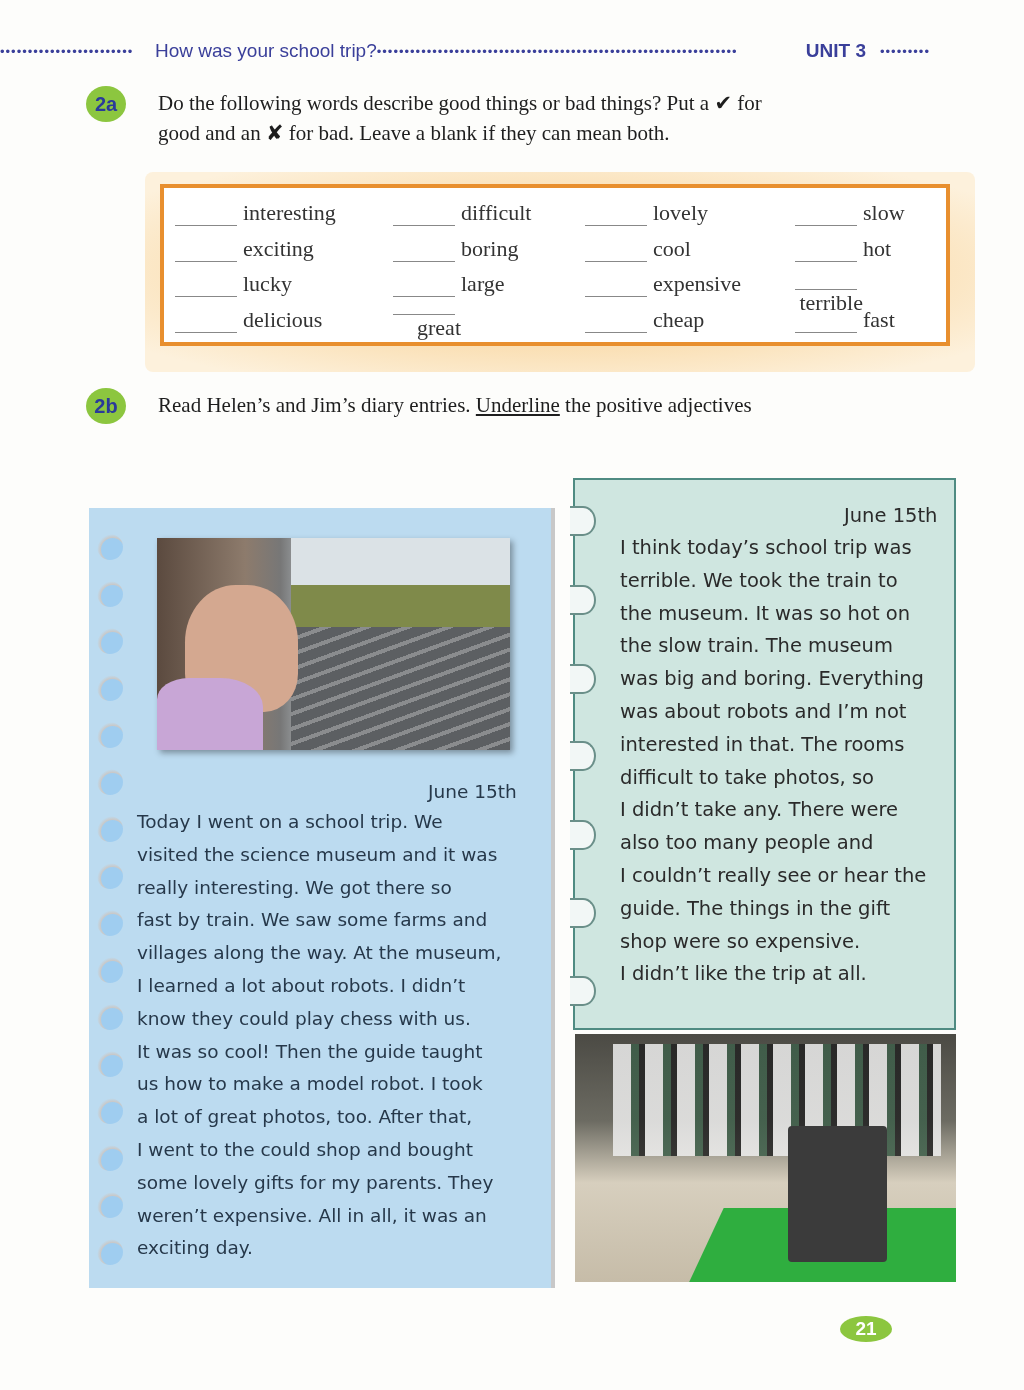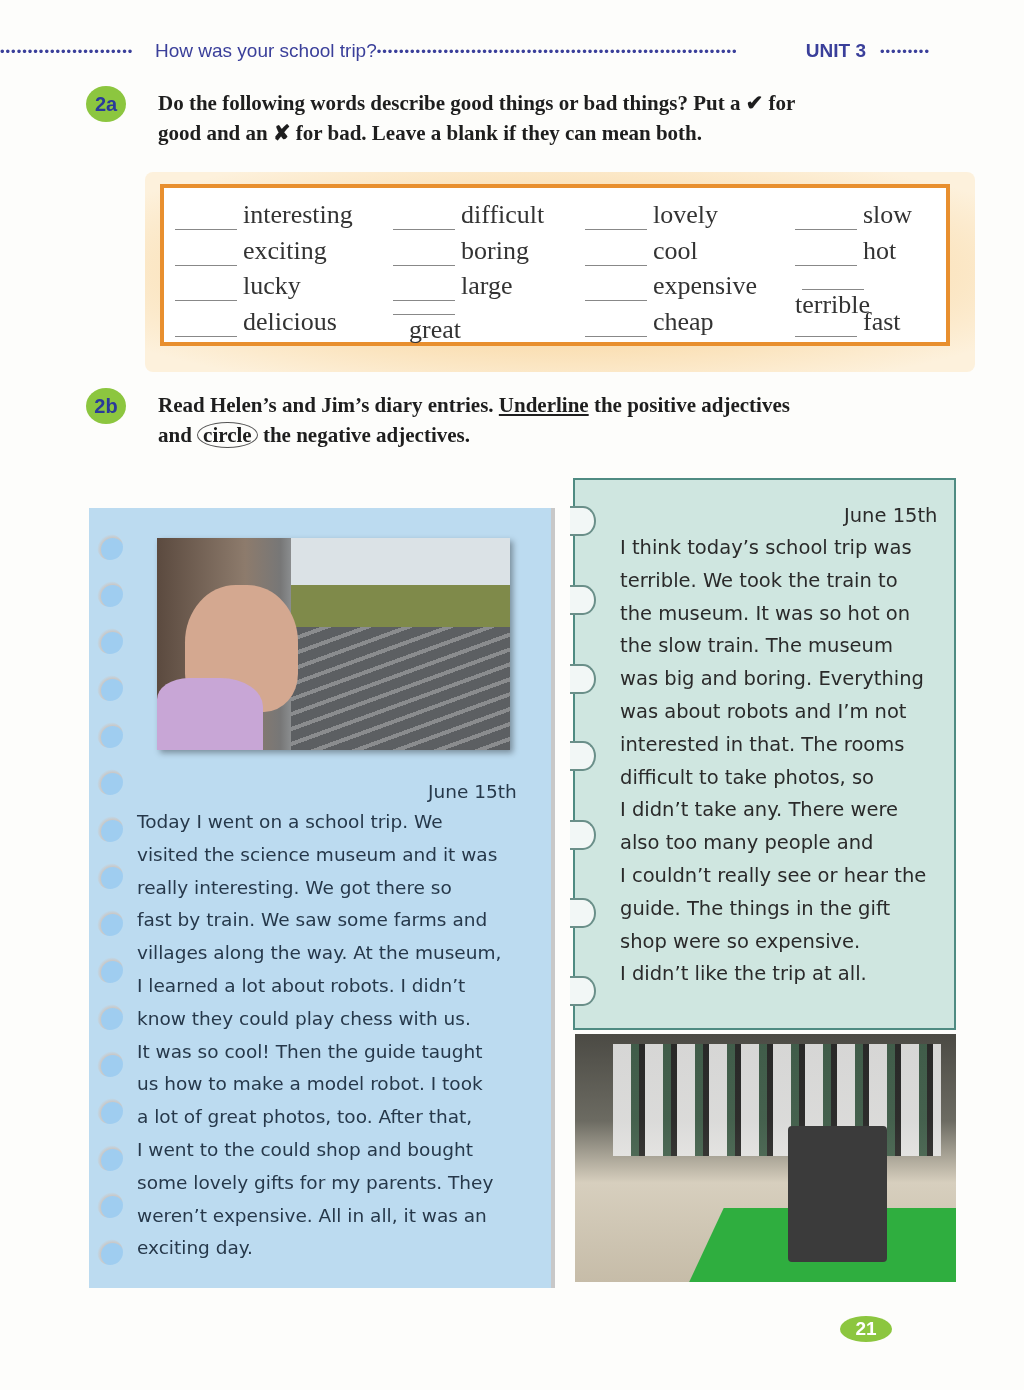--- a/index.html
+++ b/index.html
@@ -20,36 +20,36 @@
   .dots.mid { flex: 1; }
   .dots.right { width: 80px; }
   .unit { font-weight: bold; margin: 0 14px; }
   .badge {
     position: absolute; width: 40px; height: 36px; border-radius: 50%;
     background: #8cc63f; color: #2a3a9a; font-family: "Liberation Sans", sans-serif;
     font-weight: bold; font-size: 20px; display: flex; align-items: center; justify-content: center;
   }
   .instr {
     position: absolute; left: 158px; width: 810px;
-    font-family: "Liberation Serif", serif; font-weight: bold; font-size: 21px; line-height: 30px; color: #1e1e1e;
+    font-family: "Liberation Serif", serif; font-weight: normal; font-size: 21px; line-height: 30px; color: #1e1e1e;
   }
   .underline { text-decoration: underline; }
   .circled { border: 1.5px solid #555; border-radius: 50%; padding: 0 5px; }
   .wordbox-outer {
     position: absolute; left: 145px; top: 172px; width: 830px; height: 200px;
     background: radial-gradient(ellipse at center, #f9d9a6 40%, #fdf1dc 90%);
     border-radius: 8px;
   }
   .wordbox {
     position: absolute; left: 160px; top: 184px; width: 790px; height: 162px;
     background: #fff; border: 4px solid #e88f2e; box-sizing: border-box;
   }
   .word {
     position: absolute; display: flex; align-items: flex-end;
-    font-family: "Liberation Serif", serif; font-size: 26px; color: #333;
+    font-family: "Liberation Serif", serif; font-size: 22px; color: #333;
   }
   .blank { display: inline-block; width: 62px; border-bottom: 1.5px solid #888; margin-right: 6px; height: 18px; }
   .helen {
     position: absolute; left: 89px; top: 508px; width: 462px; height: 780px;
     background: #bcdbf0; box-shadow: 4px 0 0 #c8c8c8;
   }
   .ring { position: absolute; left: 8px; width: 26px; height: 26px; border-radius: 50%;
     background: radial-gradient(circle at 60% 60%, #9fcdf0 50%, #c9c9c9 55%, transparent 70%); }
   .photo1 {
     position: absolute; left: 157px; top: 538px; width: 353px; height: 212px;
@@ -173,25 +173,20 @@
       <span>fast</span>
     </div>
   </div>
 
 <div class="badge" style="left:86px; top:388px;">2b</div>
 <div class="instr" style="top:390px;">
   <div>
     <span>Read Helen’s and Jim’s diary entries.</span>
     <span class="underline">Underline</span>
     <span>the positive adjectives</span>
-  </div>
-  <div>
-    <span>and</span>
-    <span class="circled">circle</span>
-    <span>the negative adjectives.</span>
   </div>
 </div>
 
 <div class="helen">
   <div id="rings">
       <div class="ring" style="top: 26px;"></div>
       <div class="ring" style="top: 73px;"></div>
       <div class="ring" style="top: 120px;"></div>
       <div class="ring" style="top: 167px;"></div>
       <div class="ring" style="top: 214px;"></div>

